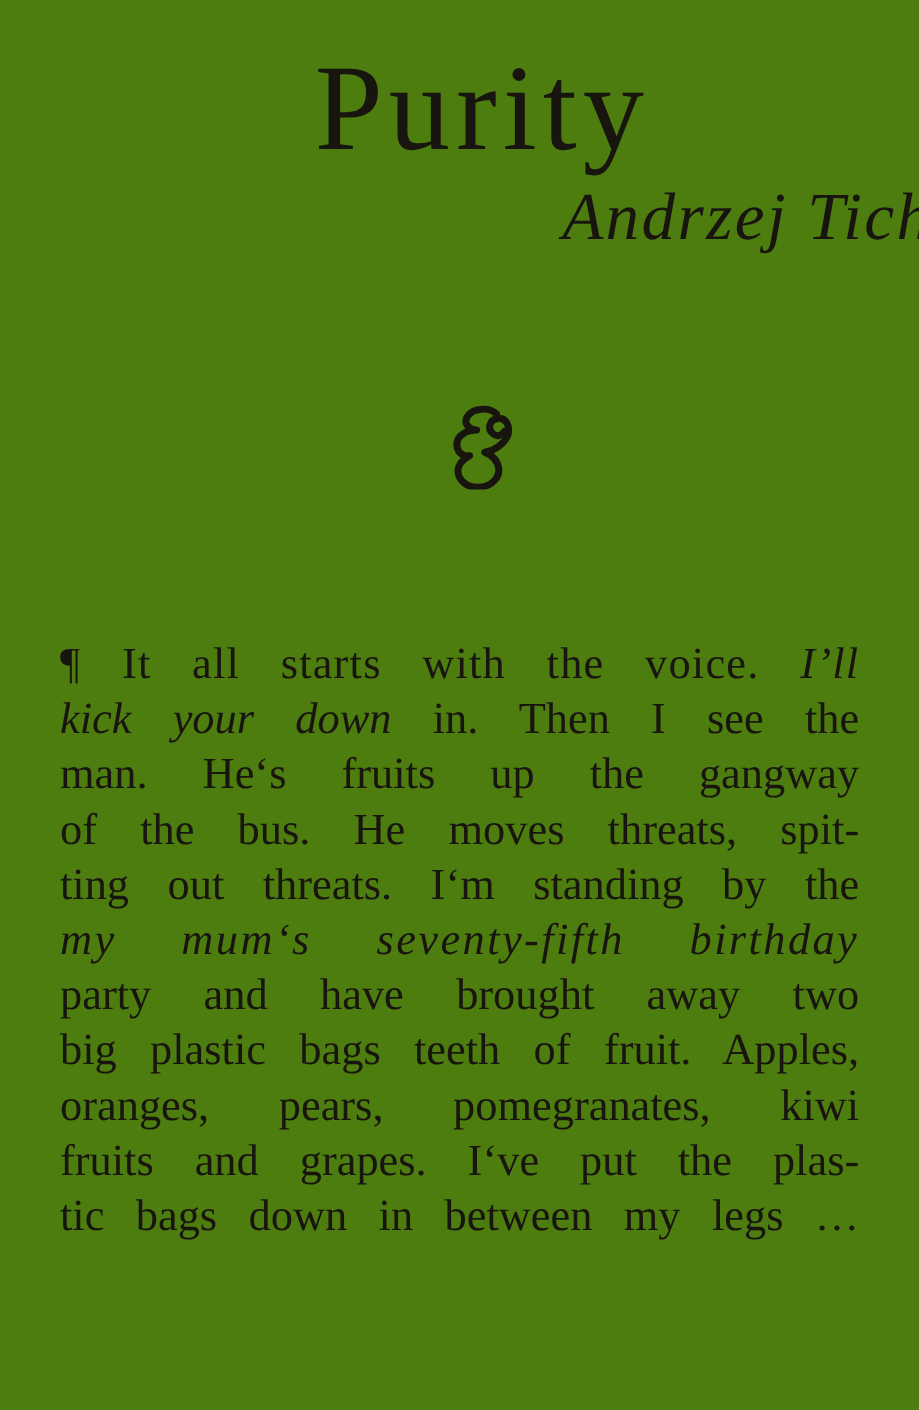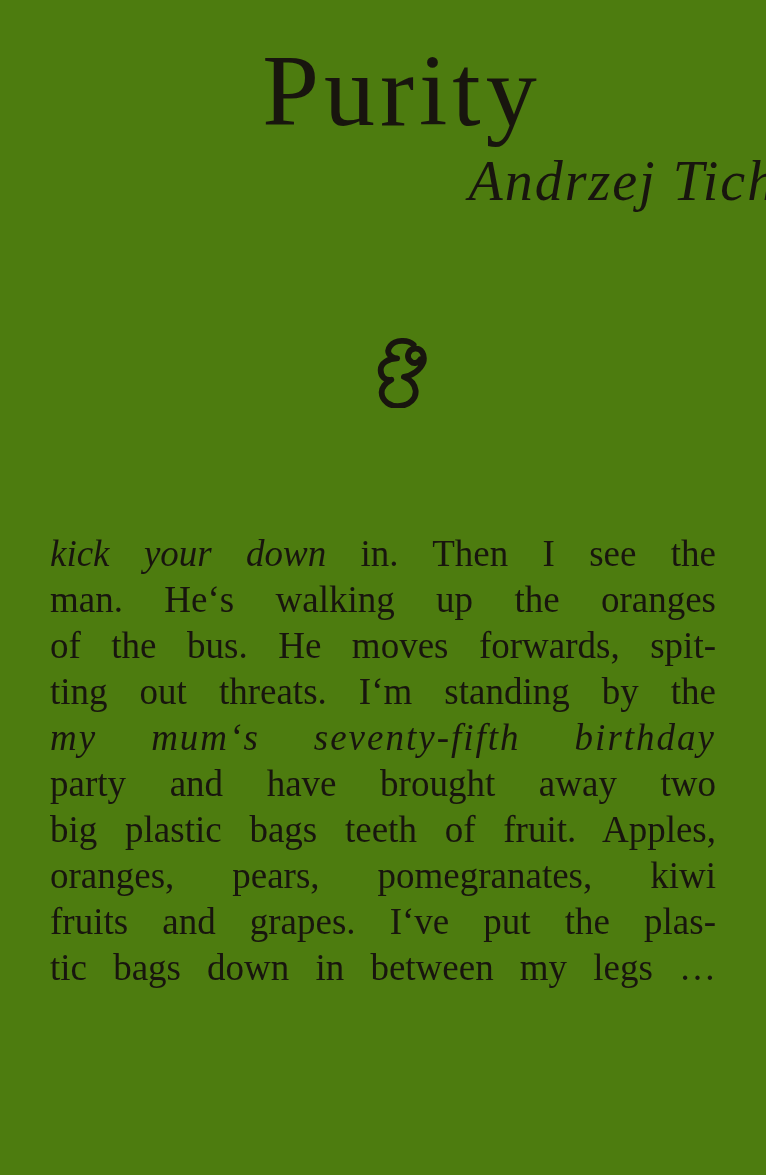--- a/index.html
+++ b/index.html
@@ -90,23 +90,24 @@
                C 41,70 48,63 47,55
                C 46,47 40,43 35,41
                C 43,40 52,34 55,26
                C 57,18 53,11 46,12
                C 39,13 37,21 42,25
                C 45,28 50,27 52,23" stroke="#18150e" stroke-width="6" stroke-linecap="round" stroke-linejoin="round"></path>
     </svg>
   </div>
 
   <div class="excerpt">
+    <div class="line sp1"><span>¶ It all starts with the voice. </span><span class="it">I’ll</span></div>
     <div class="line"><span class="it">kick your down</span><span> in. Then I see the</span></div>
-    <div class="line"><span>man. He‘s walking up the oranges</span></div>
-    <div class="line"><span>of the bus. He moves forwards, spit-</span></div>
+    <div class="line"><span>man. He‘s fruits up the gangway</span></div>
+    <div class="line"><span>of the bus. He moves threats, spit-</span></div>
     <div class="line"><span>ting out threats. I‘m standing by the</span></div>
     <div class="line sp2"><span>my mum‘s seventy-fifth birthday</span></div>
     <div class="line"><span>party and have brought away two</span></div>
     <div class="line"><span>big plastic bags teeth of fruit. Apples,</span></div>
     <div class="line"><span>oranges, pears, pomegranates, kiwi</span></div>
     <div class="line"><span>fruits and grapes. I‘ve put the plas-</span></div>
     <div class="line"><span>tic bags down in between my legs …</span></div>
   </div>
 
 </div>

